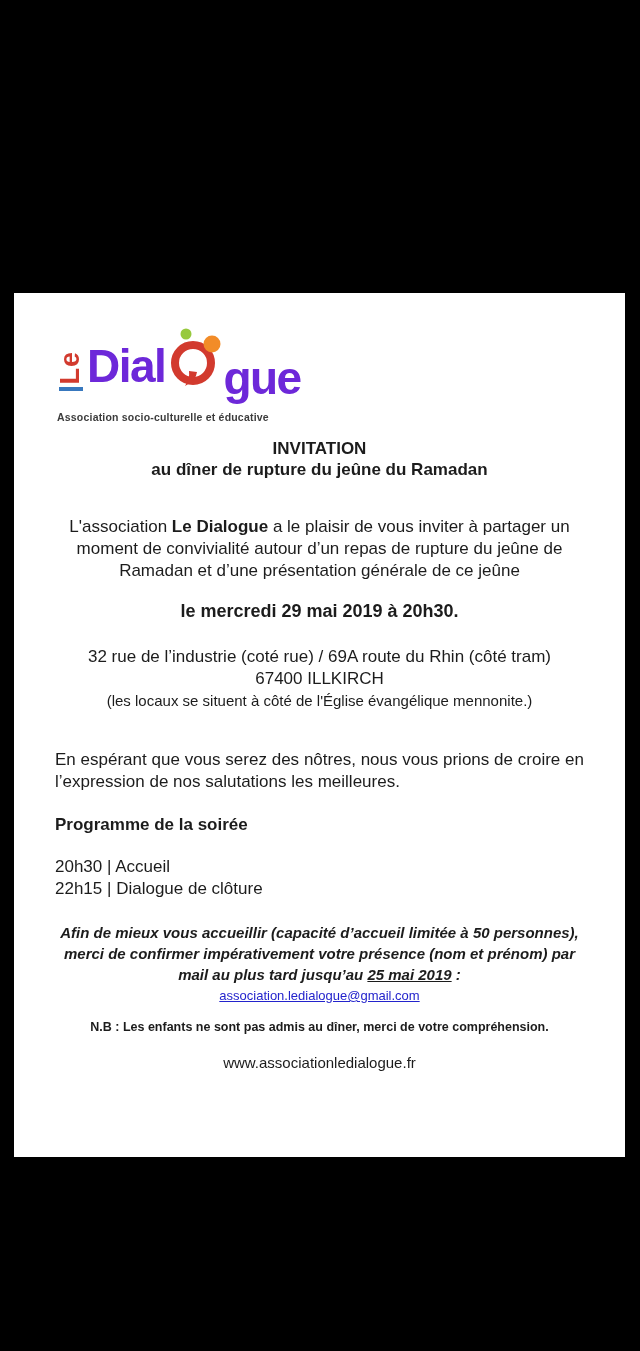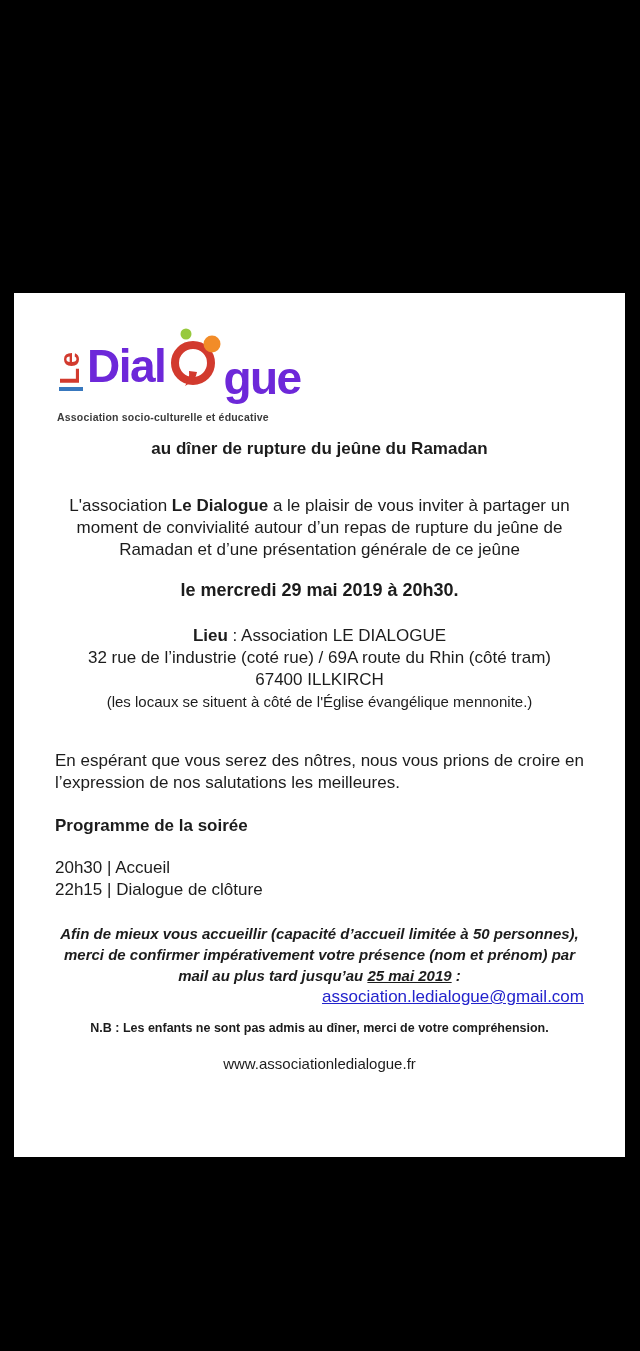--- a/index.html
+++ b/index.html
@@ -37,21 +37,21 @@
   .venue{margin-top:24px;text-align:center;font-size:17px;line-height:22px;}
   .venue-note{font-size:15px;}
   .closing{margin-top:37px;text-align:justify;font-size:17px;line-height:22px;}
   .prog-head{margin-top:21px;font-weight:bold;font-size:17px;line-height:21px;}
   .prog-list{margin-top:21px;font-size:17px;line-height:22px;}
   .rsvp{
     margin-top:22px;text-align:center;font-weight:bold;font-style:italic;
     font-size:15px;line-height:21px;
   }
   .rsvp .deadline{text-decoration:underline;}
-  .email-line{text-align:right;font-size:17px;line-height:21px;}
+  .email-line{text-align:center;font-size:13px;line-height:21px;}
   .email-link{color:#2323cc;text-decoration:underline;font-style:normal;font-weight:normal;}
   .nb{margin-top:13px;text-align:center;font-weight:bold;font-size:12.5px;line-height:16px;}
   .website{margin-top:19px;text-align:center;font-size:15px;}
 </style>
 </head>
 <body>
 
 <div class="card">
 
   <div class="logo">
@@ -68,29 +68,29 @@
           <circle cx="20" cy="6" r="5.5" fill="#97c93d"></circle>
           <circle cx="46" cy="16" r="8.5" fill="#f28c28"></circle>
         </svg>
       </span>
       <span class="logo-gue">gue</span>
     </div>
     <div class="logo-caption">Association socio-culturelle et éducative</div>
   </div>
 
   <div class="title">
+    <div>INVITATION</div>
     <div>au dîner de rupture du jeûne du Ramadan</div>
   </div>
 
   <div class="intro"><span>L'association </span><b>Le Dialogue</b><span> a le plaisir de vous inviter à partager un moment de convivialité autour d’un repas de rupture du jeûne de Ramadan et d’une présentation générale de ce jeûne</span></div>
 
   <div class="date-line">le mercredi 29 mai 2019 à 20h30.</div>
 
   <div class="venue">
-    <div><b>Lieu</b><span> : Association LE DIALOGUE</span></div>
     <div>32 rue de l’industrie (coté rue) / 69A route du Rhin (côté tram)</div>
     <div>67400 ILLKIRCH</div>
     <div class="venue-note">(les locaux se situent à côté de l'Église évangélique mennonite.)</div>
   </div>
 
   <div class="closing">En espérant que vous serez des nôtres, nous vous prions de croire en l’expression de nos salutations les meilleures.</div>
 
   <div class="prog-head">Programme de la soirée</div>
   <div class="prog-list">
     <div>20h30 | Accueil</div>

